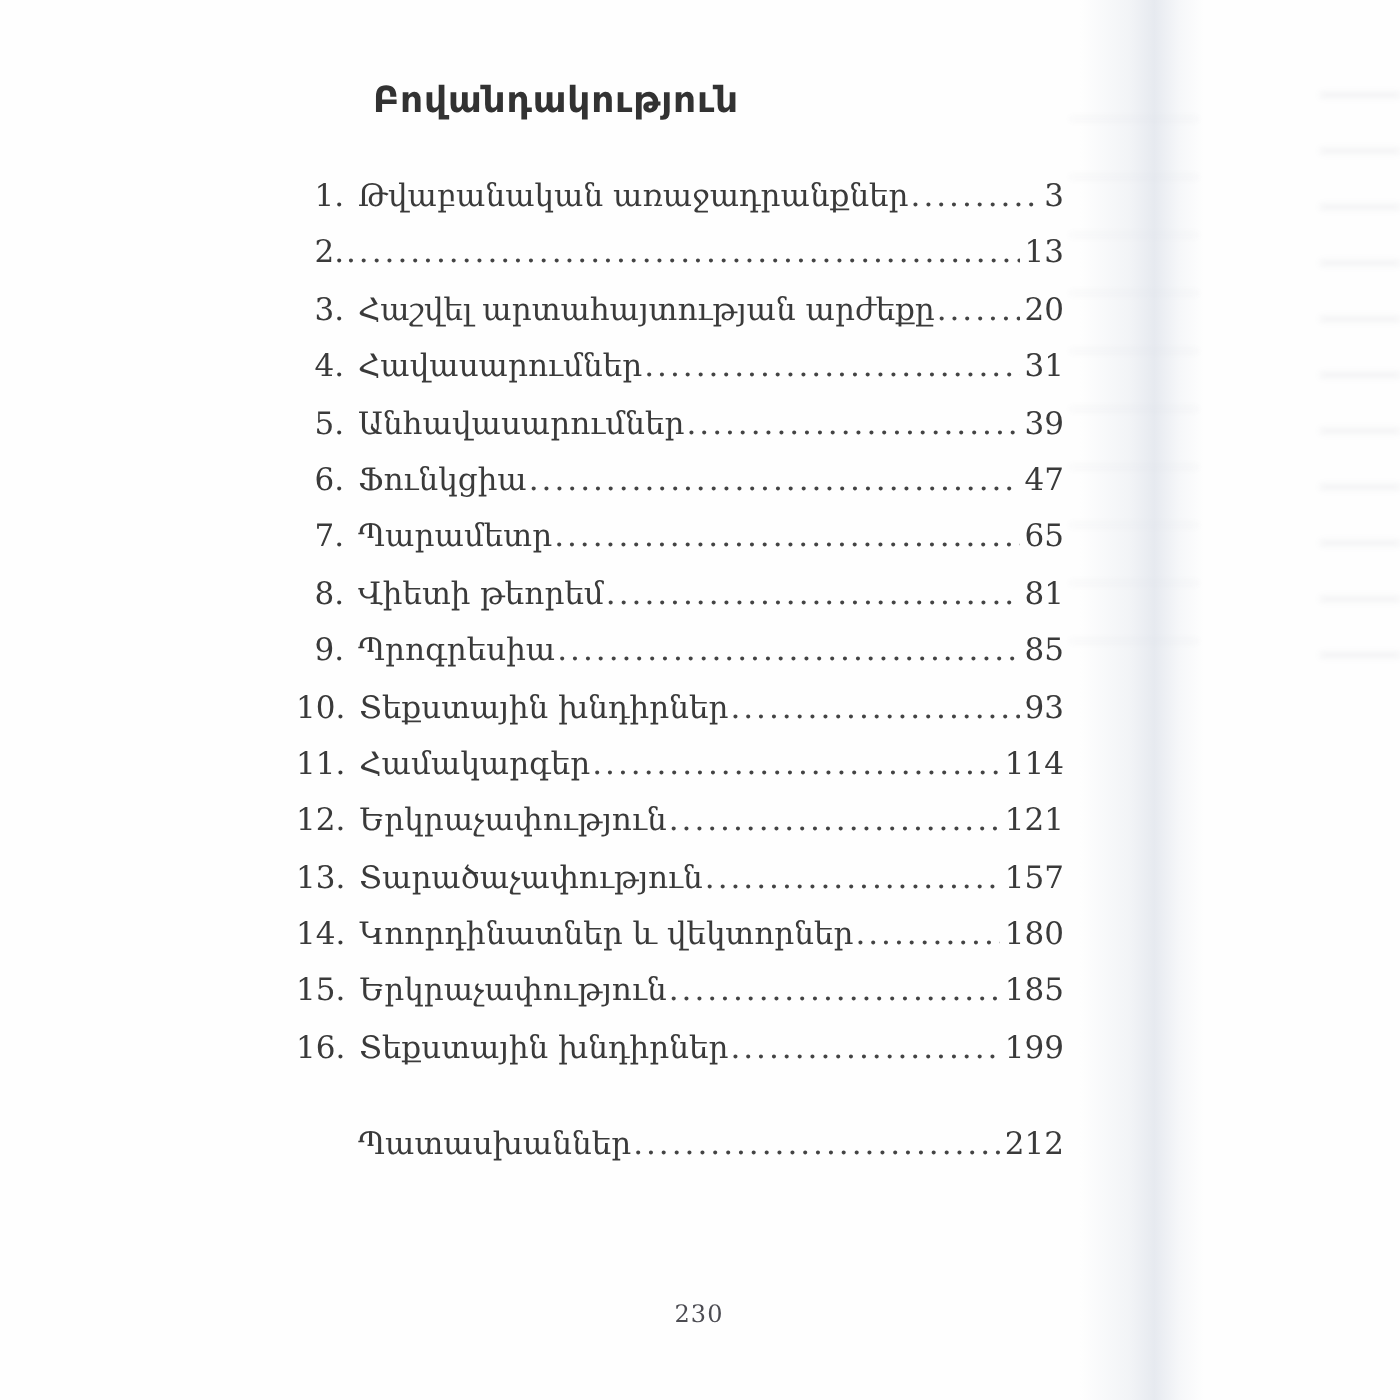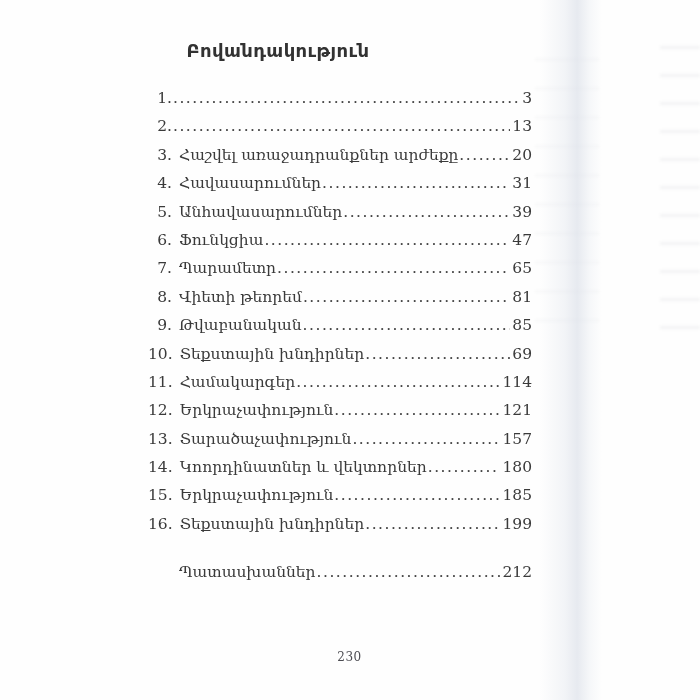--- a/index.html
+++ b/index.html
@@ -128,31 +128,32 @@
   <div class="bleed bleed-b"></div>
   <div class="bleed bleed-a"></div>
   <div class="edge-shadow"></div>
 
   <div class="title">Բովանդակություն</div>
 
   <div class="toc">
     <div id="toc-list">
         <div class="toc-row">
           <span class="toc-num">1.</span>
+          <span class="toc-label">Թվաբանական առաջադրանքներ</span>
           <span class="toc-leader"></span>
           <span class="toc-page">3</span>
         </div>
         <div class="toc-row">
           <span class="toc-num">2.</span>
           <span class="toc-leader"></span>
           <span class="toc-page">13</span>
         </div>
         <div class="toc-row">
           <span class="toc-num">3.</span>
-          <span class="toc-label">Հաշվել առաջադրանքներ արժեքը</span>
+          <span class="toc-label">Հաշվել արտահայտության արժեքը</span>
           <span class="toc-leader"></span>
           <span class="toc-page">20</span>
         </div>
         <div class="toc-row">
           <span class="toc-num">4.</span>
           <span class="toc-label">Հավասարումներ</span>
           <span class="toc-leader"></span>
           <span class="toc-page">31</span>
         </div>
         <div class="toc-row">
@@ -174,29 +175,29 @@
           <span class="toc-page">65</span>
         </div>
         <div class="toc-row">
           <span class="toc-num">8.</span>
           <span class="toc-label">Վիետի թեորեմ</span>
           <span class="toc-leader"></span>
           <span class="toc-page">81</span>
         </div>
         <div class="toc-row">
           <span class="toc-num">9.</span>
-          <span class="toc-label">Թվաբանական</span>
+          <span class="toc-label">Պրոգրեսիա</span>
           <span class="toc-leader"></span>
           <span class="toc-page">85</span>
         </div>
         <div class="toc-row">
           <span class="toc-num">10.</span>
           <span class="toc-label">Տեքստային խնդիրներ</span>
           <span class="toc-leader"></span>
-          <span class="toc-page">69</span>
+          <span class="toc-page">93</span>
         </div>
         <div class="toc-row">
           <span class="toc-num">11.</span>
           <span class="toc-label">Համակարգեր</span>
           <span class="toc-leader"></span>
           <span class="toc-page">114</span>
         </div>
         <div class="toc-row">
           <span class="toc-num">12.</span>
           <span class="toc-label">Երկրաչափություն</span>

